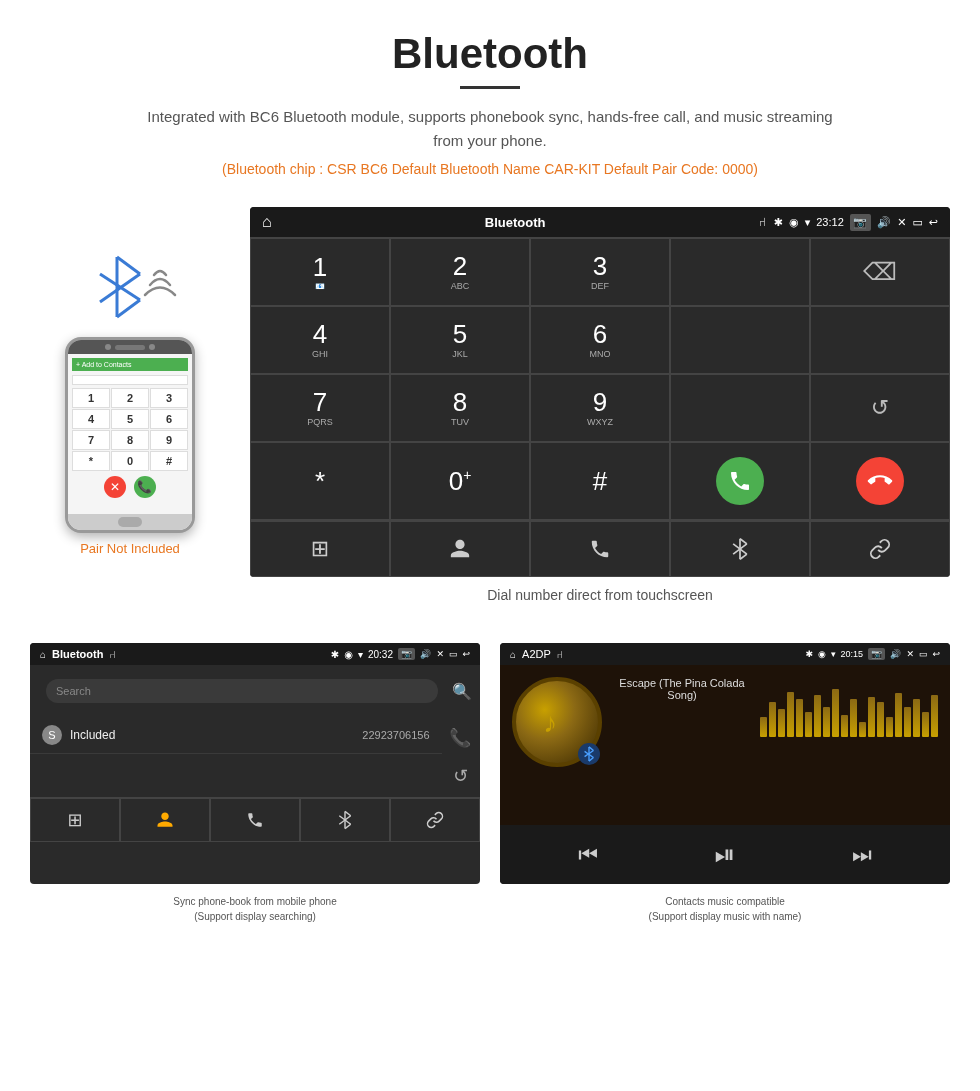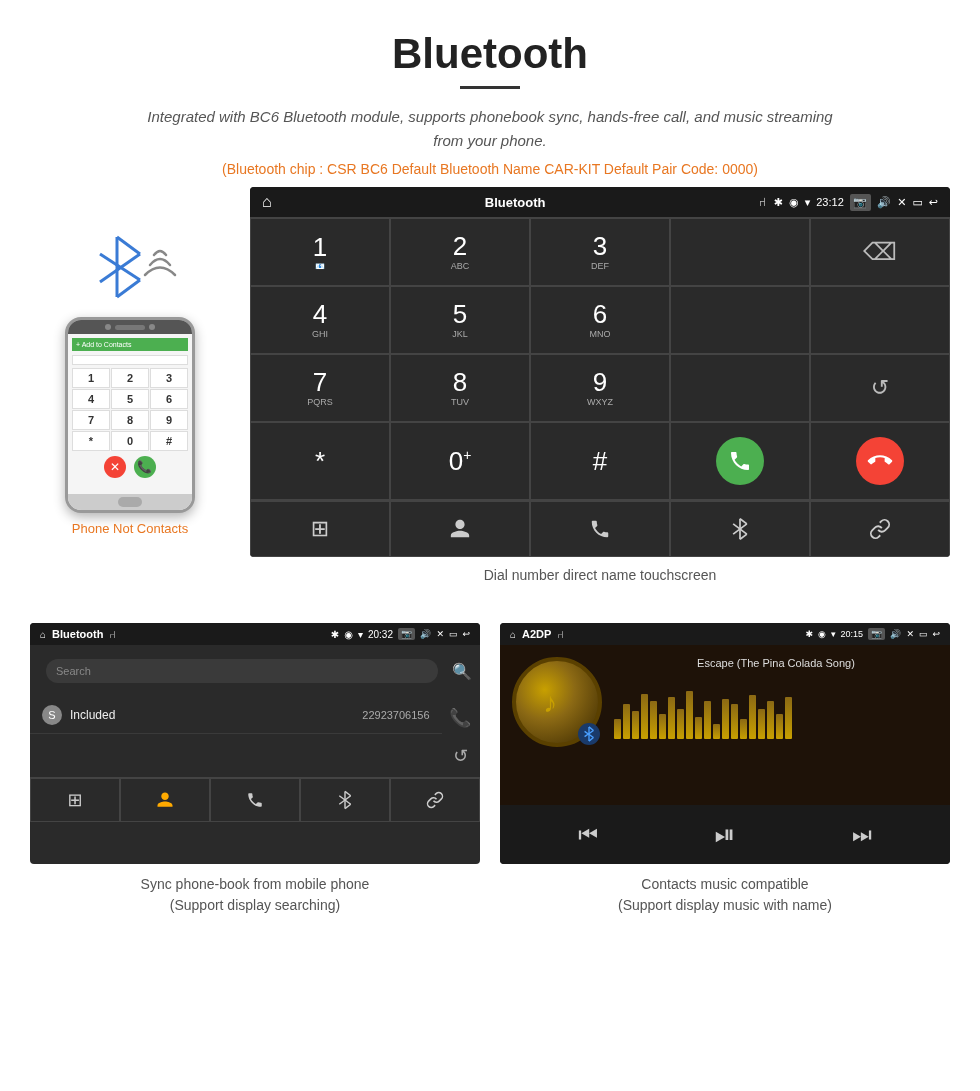--- a/index.html
+++ b/index.html
@@ -26,25 +26,25 @@
       height: 3px;
       background: #333;
       margin: 8px auto 16px;
     }
     .subtitle {
       font-size: 15px;
       color: #555;
       max-width: 700px;
       margin: 8px auto 8px;
       line-height: 1.6;
-      font-style: italic;
     }
     .spec-line {
       color: #e87722;
       font-size: 14px;
+      margin-bottom: 20px;
     }
 
     
     .main-section {
       display: flex;
       padding: 0 30px;
       gap: 20px;
       align-items: flex-start;
       margin-bottom: 20px;
     }
@@ -254,21 +254,21 @@
     }
     .bottom-screenshot {
       flex: 1;
       background: #2a2a2a;
       border-radius: 4px;
       overflow: hidden;
       margin-bottom: 10px;
     }
     .bottom-caption {
       text-align: center;
-      font-size: 14px;
+      font-size: 10px;
       color: #555;
       line-height: 1.5;
     }
 
     
     .pb-status-bar {
       background: #1a1a1a;
       display: flex;
       align-items: center;
       padding: 5px 10px;
@@ -341,21 +341,21 @@
     
     .music-status-bar {
       background: #1a1a1a;
       display: flex;
       align-items: center;
       padding: 5px 10px;
       color: #fff;
       font-size: 10px;
       gap: 6px;
     }
-    .music-status-title { font-size: 11px; font-weight: bold; }
+    .music-status-title { font-size: 11px; font-weight: normal; }
     .music-status-right { margin-left: auto; display: flex; gap: 5px; align-items: center; }
   </style>
 </head>
 <body>
 
 <div class="page-header">
   <h1 class="page-title">Bluetooth</h1>
   <div class="title-underline"></div>
   <p class="subtitle">Integrated with BC6 Bluetooth module, supports phonebook sync, hands-free call, and music streaming from your phone.</p>
   <p class="spec-line">(Bluetooth chip : CSR BC6    Default Bluetooth Name CAR-KIT    Default Pair Code: 0000)</p>
@@ -412,21 +412,21 @@
         <div style="display:flex;justify-content:center;gap:8px;margin-top:5px;">
           <div style="background:#f44336;border-radius:50%;width:22px;height:22px;display:flex;align-items:center;justify-content:center;color:white;font-size:12px;">✕</div>
           <div style="background:#4CAF50;border-radius:50%;width:22px;height:22px;display:flex;align-items:center;justify-content:center;color:white;font-size:12px;">📞</div>
         </div>
       </div>
       <div class="phone-bottom-bar">
         <div class="phone-home-btn"></div>
       </div>
     </div>
 
-    <div class="phone-not-included">Phone Not Contacts</div>
+    <div class="phone-not-included">Pair Not Included</div>
   </div>
 
   <div style="flex:1; display:flex; flex-direction:column;">
     <div class="dial-screenshot">
 
       <div class="dial-status-bar">
         <span class="dial-status-home">⌂</span>
         <span class="dial-status-title">Bluetooth</span>
         <span style="font-size:12px;">⑁</span>
         <div class="dial-status-icons">
@@ -541,21 +541,21 @@
         </div>
         <div class="dial-bottom-icon">
           <svg width="22" height="22" viewBox="0 0 24 24" fill="none" stroke="#ccc" stroke-width="2">
             <path d="M10 13a5 5 0 0 0 7.54.54l3-3a5 5 0 0 0-7.07-7.07l-1.72 1.71"></path>
             <path d="M14 11a5 5 0 0 0-7.54-.54l-3 3a5 5 0 0 0 7.07 7.07l1.71-1.71"></path>
           </svg>
         </div>
       </div>
     </div>
 
-    <div class="dial-caption">Dial number direct name touchscreen</div>
+    <div class="dial-caption">Dial number direct from touchscreen</div>
   </div>
 </div>
 
 <div class="bottom-section">
 
   <div class="bottom-item">
     <div class="bottom-screenshot">
 
       <div class="pb-status-bar">
         <span>⌂</span>
@@ -664,21 +664,21 @@
             <svg width="12" height="16" viewBox="0 0 12 18" fill="none" stroke="#4a9fff" stroke-width="1.5">
               <line x1="6" y1="1" x2="6" y2="17"></line>
               <line x1="6" y1="1" x2="11" y2="5"></line>
               <line x1="11" y1="5" x2="1" y2="12"></line>
               <line x1="6" y1="17" x2="11" y2="13"></line>
               <line x1="11" y1="13" x2="1" y2="6"></line>
             </svg>
           </div>
         </div>
 
-        <div style="flex:1; display:flex; flex-direction:column; gap:10px;">
+        <div style="flex:1; display:flex; flex-direction:row; gap:10px;">
           <div style="color:#ddd; font-size:11px; text-align:center;">Escape (The Pina Colada Song)</div>
 
           <div style="display:flex; align-items:flex-end; gap:2px; height:60px;" id="music-visualizer-container">
           <div style="width: 7px; height: 20px; background: linear-gradient(to top, rgb(200, 160, 0), rgb(139, 105, 20)); border-radius: 1px; flex-shrink: 0;"></div>
               <div style="width: 7px; height: 35px; background: linear-gradient(to top, rgb(200, 160, 0), rgb(139, 105, 20)); border-radius: 1px; flex-shrink: 0;"></div>
               <div style="width: 7px; height: 28px; background: linear-gradient(to top, rgb(200, 160, 0), rgb(139, 105, 20)); border-radius: 1px; flex-shrink: 0;"></div>
               <div style="width: 7px; height: 45px; background: linear-gradient(to top, rgb(200, 160, 0), rgb(139, 105, 20)); border-radius: 1px; flex-shrink: 0;"></div>
               <div style="width: 7px; height: 38px; background: linear-gradient(to top, rgb(200, 160, 0), rgb(139, 105, 20)); border-radius: 1px; flex-shrink: 0;"></div>
               <div style="width: 7px; height: 25px; background: linear-gradient(to top, rgb(200, 160, 0), rgb(139, 105, 20)); border-radius: 1px; flex-shrink: 0;"></div>
               <div style="width: 7px; height: 42px; background: linear-gradient(to top, rgb(200, 160, 0), rgb(139, 105, 20)); border-radius: 1px; flex-shrink: 0;"></div>

